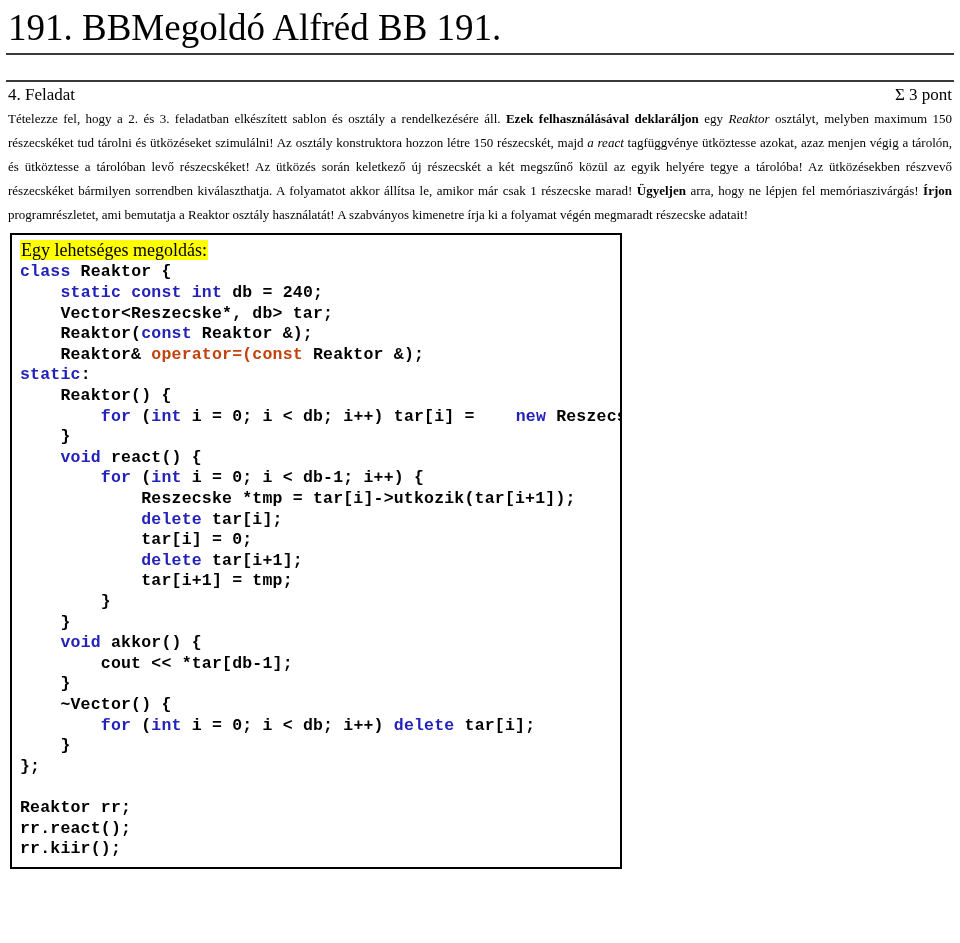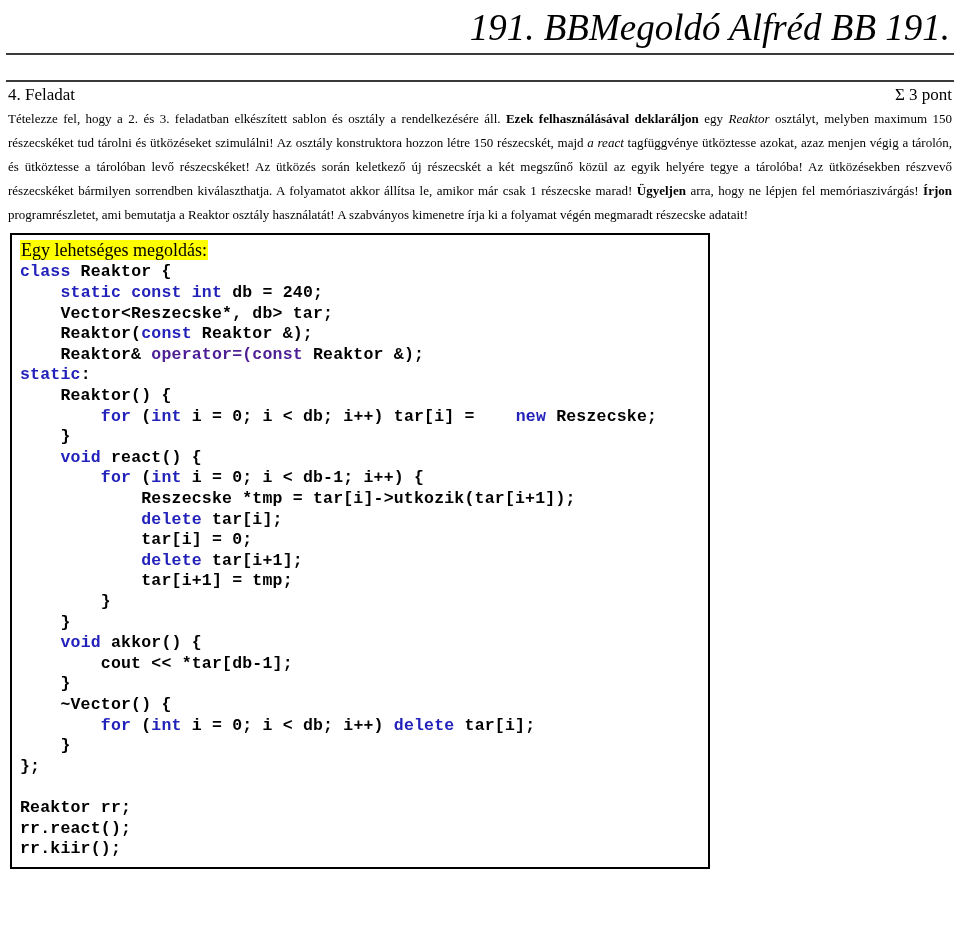--- a/index.html
+++ b/index.html
@@ -20,24 +20,23 @@
     width: 960px;
     height: 943px;
     box-sizing: border-box;
     padding: 0 6px;
   }
 
   
   .page-header {
     display: flex;
     align-items: flex-end;
-    justify-content: flex-end;
+    justify-content: flex-start;
     padding: 2px 2px 0 2px;
     height: 48px;
-    font-style: italic;
   }
   .hdr-left {
     font-family: "Liberation Serif", "DejaVu Serif", serif;
     font-size: 37px;
     line-height: 44px;
     letter-spacing: 0px;
     white-space: nowrap;
   }
   .hdr-right {
     font-family: "Liberation Serif", "DejaVu Serif", serif;
@@ -83,21 +82,21 @@
     text-align: justify;
     padding: 0 2px 0 2px;
     margin-top: 1px;
   }
   .task-body b { font-weight: bold; }
   .task-body i { font-style: italic; }
 
   
   .code-box {
     margin: 6px 0 0 4px;
-    width: 700px;
+    width: 612px;
     height: 636px;
     box-sizing: border-box;
     border: 2px solid #000000;
     background: #ffffff;
     padding: 5px 0 0 8px;
     overflow: hidden;
   }
   .code-caption {
     font-family: "Liberation Serif", "DejaVu Serif", serif;
     font-size: 18px;
@@ -142,21 +141,21 @@
   </div>
 
   <div class="task-body" id="task-body"><span>Tételezze fel, hogy a 2. és 3. feladatban elkészített sablon és osztály a rendelkezésére áll. </span><b>Ezek felhasználásával deklaráljon</b><span> egy </span><i>Reaktor</i><span> osztályt, melyben maximum 150 részecskéket tud tárolni és ütközéseket szimulálni! Az osztály konstruktora hozzon létre 150 részecskét, majd </span><i>a react</i><span> tagfüggvénye ütköztesse azokat, azaz menjen végig a tárolón, és ütköztesse a tárolóban levő részecskéket! Az ütközés során keletkező új részecskét a két megszűnő közül az egyik helyére tegye a tárolóba!  Az ütközésekben részvevő részecskéket bármilyen sorrendben kiválaszthatja. A folyamatot akkor állítsa le, amikor már csak 1 részecske marad! </span><b>Ügyeljen</b><span> arra, hogy ne lépjen fel memóriaszivárgás! </span><b>Írjon</b><span> programrészletet, ami bemutatja a Reaktor osztály használatát! A szabványos kimenetre írja ki a folyamat végén megmaradt részecske adatait!</span></div>
 
   <div class="code-box">
     <div class="code-caption"><span class="hl">Egy lehetséges megoldás:</span></div>
     <pre class="code" id="code-pre"><span><span class="kw" style="color: rgb(34, 34, 187);">class</span><span class="pl"> Reaktor {</span></span>
 <span><span class="pl">    </span><span class="kw" style="color: rgb(34, 34, 187);">static const int</span><span class="pl"> db = 240;</span></span>
 <span><span class="pl">    Vector&lt;Reszecske*, db&gt; tar;</span></span>
 <span><span class="pl">    Reaktor(</span><span class="kw" style="color: rgb(34, 34, 187);">const</span><span class="pl"> Reaktor &amp;);</span></span>
-<span><span class="pl">    Reaktor&amp; </span><span class="kw" style="color: #4c1d95;">operator=(const</span><span class="pl"> Reaktor &amp;);</span></span>
+<span><span class="pl">    Reaktor&amp; </span><span class="kw" style="color: #c2410c;">operator=(const</span><span class="pl"> Reaktor &amp;);</span></span>
 <span><span class="kw" style="color: rgb(34, 34, 187);">static</span><span class="pl">:</span></span>
 <span><span class="pl">    Reaktor() {</span></span>
 <span><span class="pl">        </span><span class="kw" style="color: rgb(34, 34, 187);">for</span><span class="pl"> (</span><span class="kw" style="color: rgb(34, 34, 187);">int</span><span class="pl"> i = 0; i &lt; db; i++) tar[i] = </span><span class="kw" style="color: rgb(34, 34, 187); padding-left: 31px;">new</span><span class="pl"> Reszecske;</span></span>
 <span><span class="pl">    }</span></span>
 <span><span class="pl">    </span><span class="kw" style="color: rgb(34, 34, 187);">void</span><span class="pl"> react() {</span></span>
 <span><span class="pl">        </span><span class="kw" style="color: rgb(34, 34, 187);">for</span><span class="pl"> (</span><span class="kw" style="color: rgb(34, 34, 187);">int</span><span class="pl"> i = 0; i &lt; db-1; i++) {</span></span>
 <span><span class="pl">            Reszecske *tmp = tar[i]-&gt;utkozik(tar[i+1]);</span></span>
 <span><span class="pl">            </span><span class="kw" style="color: rgb(34, 34, 187);">delete</span><span class="pl"> tar[i];</span></span>
 <span><span class="pl">            tar[i] = 0;</span></span>
 <span><span class="pl">            </span><span class="kw" style="color: rgb(34, 34, 187);">delete</span><span class="pl"> tar[i+1];</span></span>

